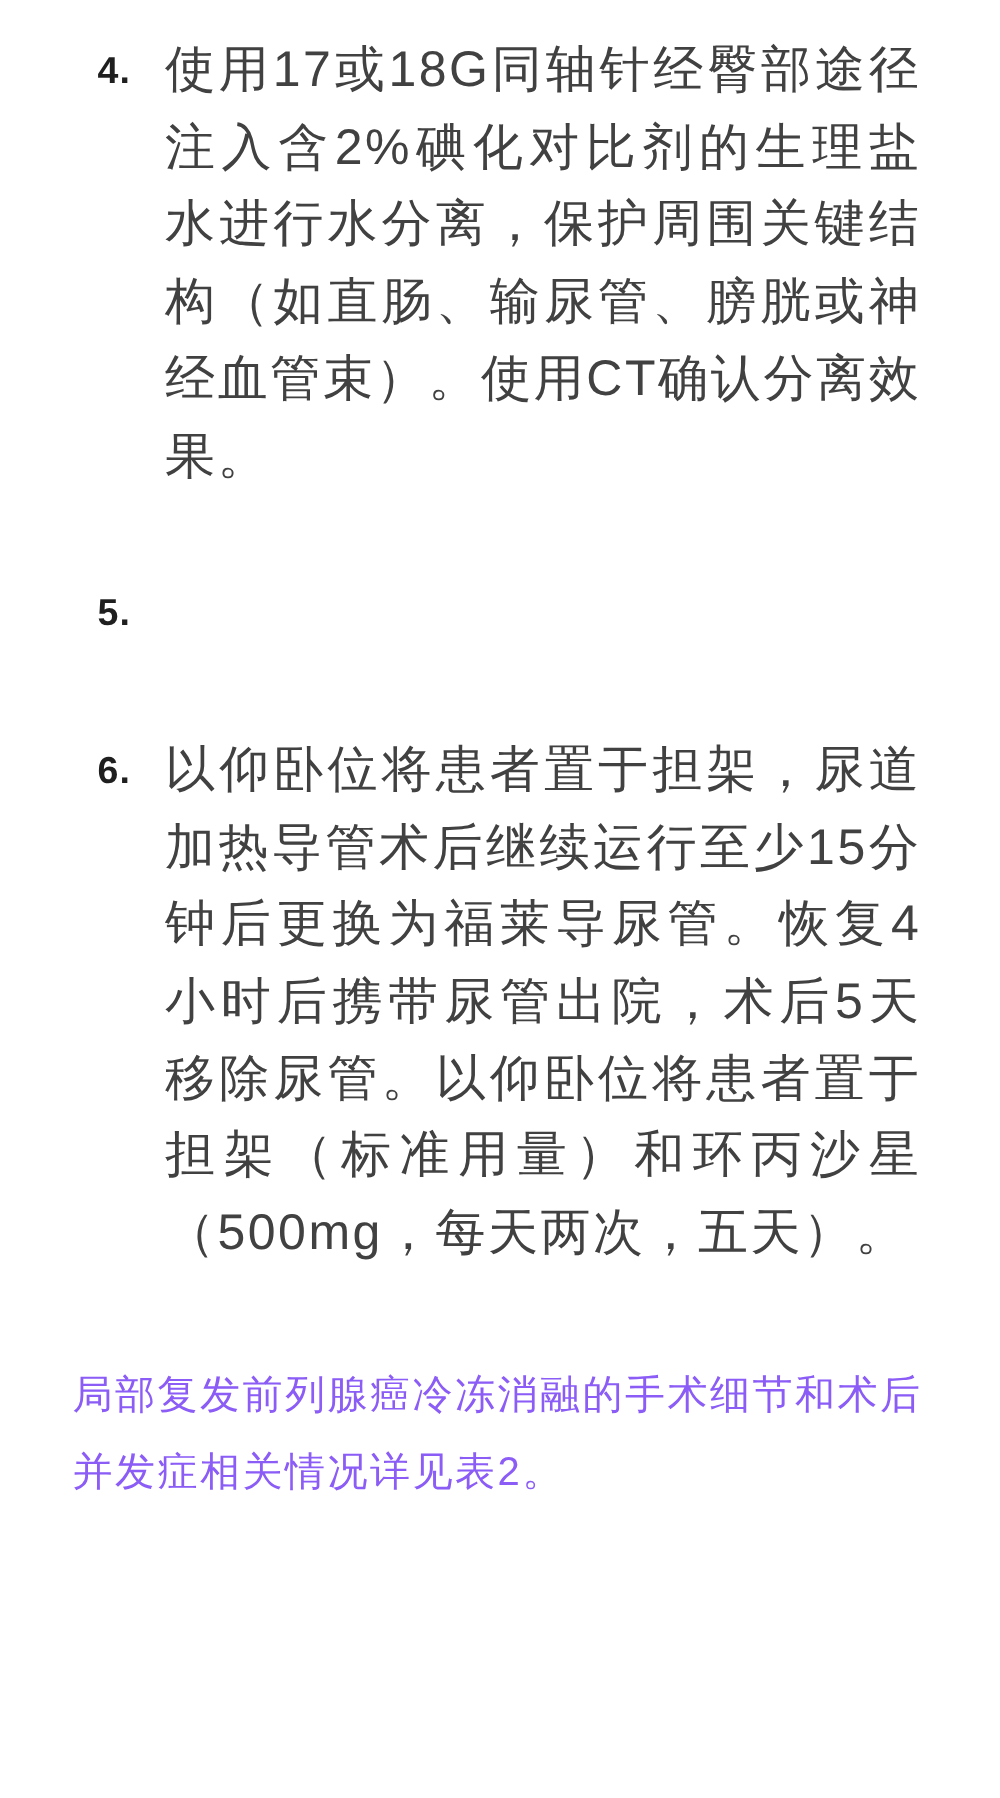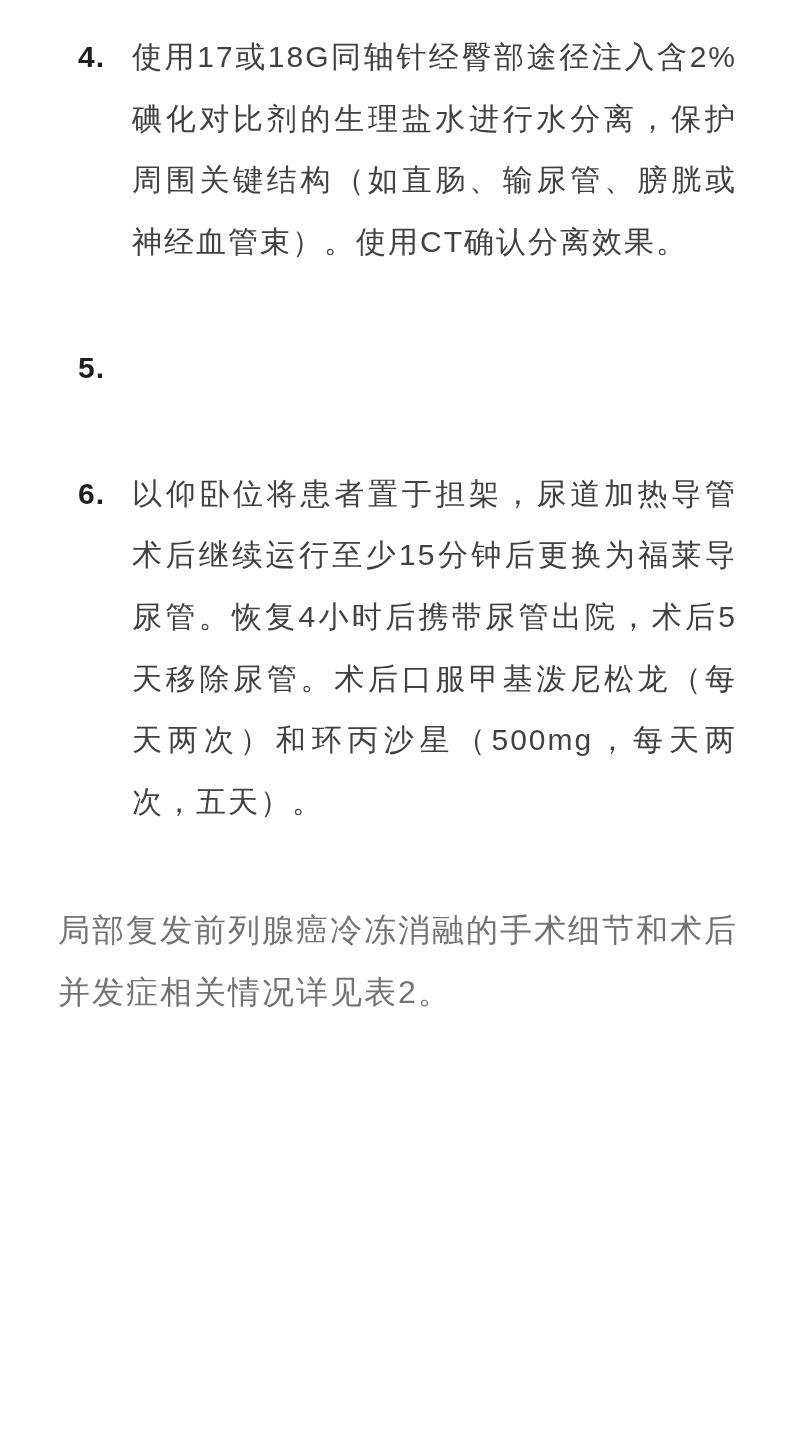--- a/index.html
+++ b/index.html
@@ -38,36 +38,36 @@
     font-size: 30px;
     font-weight: 700;
     color: #1f1f1f;
     line-height: 61.7px;
     letter-spacing: 1px;
     white-space: nowrap;
   }
   .proc-text {
     flex: 0 0 605px;
     width: 605px;
-    font-size: 30px;
+    font-size: 40px;
     font-weight: 400;
     color: #414141;
     line-height: 61.7px;
     letter-spacing: 2px;
     text-align: justify;
     text-justify: inter-ideograph;
   }
   
   .closing {
     box-sizing: border-box;
     margin: 66px 62px 0 58px;
     width: 680px;
     font-size: 32px;
     font-weight: 400;
-    color: #737373;
+    color: #8b5cf6;
     line-height: 62px;
     letter-spacing: 2px;
     text-align: justify;
     text-justify: inter-ideograph;
   }
 </style>
 </head>
 <body>
 
 <div class="article">
@@ -78,20 +78,20 @@
       <span class="proc-num">4.</span>
       <span class="proc-text">使用17或18G同轴针经臀部途径注入含2%碘化对比剂的生理盐水进行水分离，保护周围关键结构（如直肠、输尿管、膀胱或神经血管束）。使用CT确认分离效果。</span>
     </li>
 
     <li class="proc-item">
       <span class="proc-num">5.</span>
     </li>
 
     <li class="proc-item">
       <span class="proc-num">6.</span>
-      <span class="proc-text">以仰卧位将患者置于担架，尿道加热导管术后继续运行至少15分钟后更换为福莱导尿管。恢复4小时后携带尿管出院，术后5天移除尿管。术后口服甲基泼尼松龙（每天两次）和环丙沙星（500mg，每天两次，五天）。</span>
+      <span class="proc-text">以仰卧位将患者置于担架，尿道加热导管术后继续运行至少15分钟后更换为福莱导尿管。恢复4小时后携带尿管出院，术后5天移除尿管。以仰卧位将患者置于担架（标准用量）和环丙沙星（500mg，每天两次，五天）。</span>
     </li>
 
   </ol>
 
   <p class="closing">局部复发前列腺癌冷冻消融的手术细节和术后并发症相关情况详见表2。</p>
 
 </div>
 
 </body></html>

